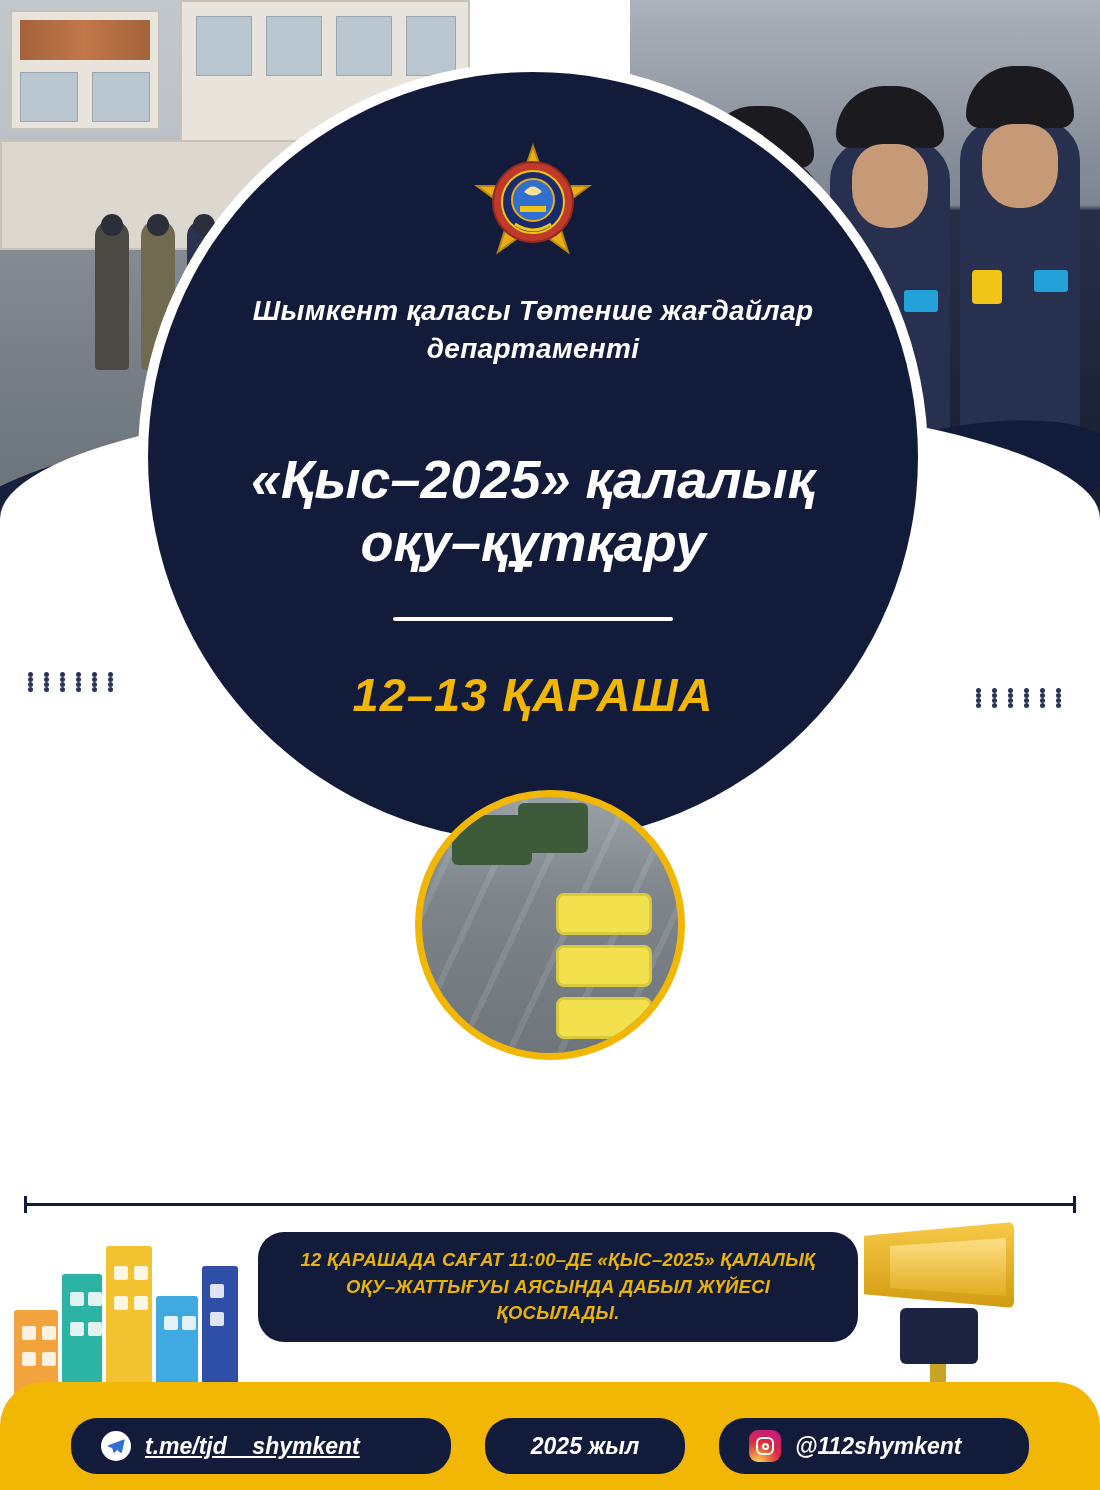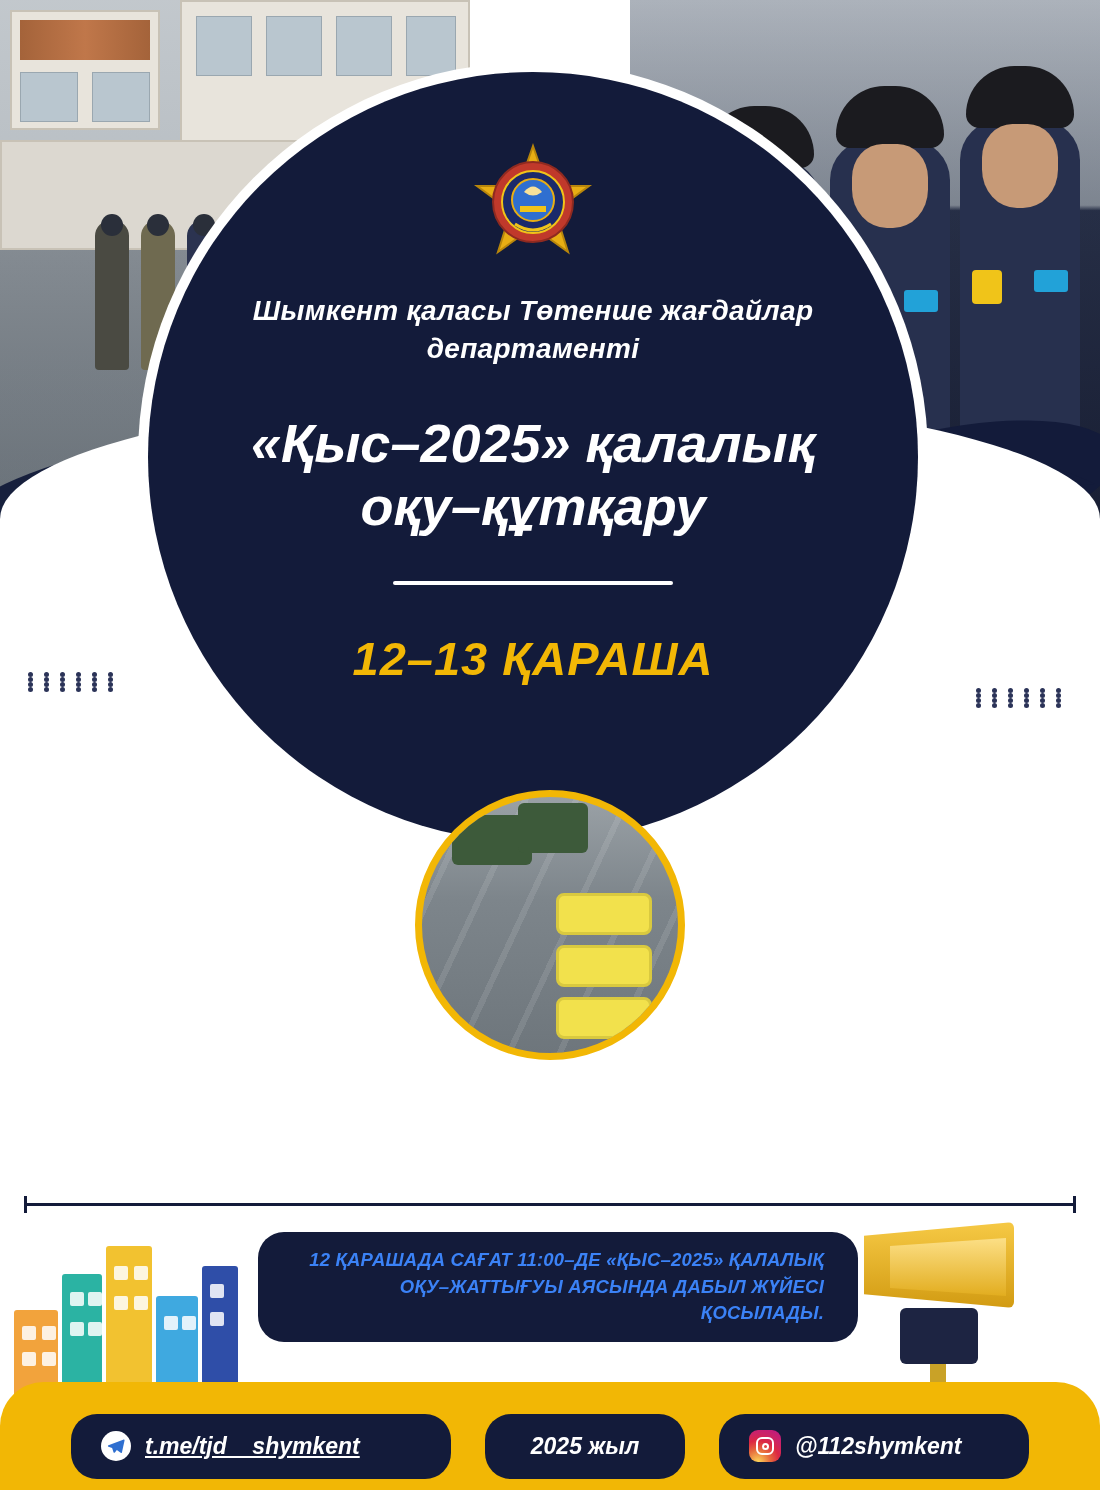--- a/index.html
+++ b/index.html
@@ -84,21 +84,21 @@
     display:flex; flex-direction:column; align-items:center;
     padding-top:68px;
   }
   .emblem { width:150px; height:130px; position:relative; }
   .hero-dept {
     margin-top:22px; width:640px; text-align:center;
     color:#ffffff; font-size:28px; font-weight:bold; line-height:1.35;
     letter-spacing:0.3px;
   }
   .hero-title {
-    margin-top:44px; width:700px; text-align:center;
+    margin-top:80px; width:700px; text-align:center;
     color:#ffffff; font-size:54px; font-weight:bold; line-height:1.18;
   }
   .hero-rule {
     margin-top:42px; width:280px; height:4px; background:#ffffff; border-radius:2px;
   }
   .hero-date {
     margin-top:46px; color:#f2b705; font-size:47px; font-weight:bold; letter-spacing:1px;
   }
 
   
@@ -154,21 +154,21 @@
   .city { position:absolute; left:10px; top:14px; width:230px; height:180px; }
   .city div { position:absolute; bottom:0; border-radius:3px 3px 0 0; }
   .w { position:absolute; width:14px; height:14px; background:#ffffff; opacity:0.85; border-radius:2px; }
 
   .notice {
     position:absolute; left:258px; top:20px; width:600px; height:110px;
     background:#131b3a; border-radius:26px;
     display:flex; align-items:center; justify-content:center; padding:0 34px;
   }
   .notice p {
-    color:#3b82f6; font-size:18.5px; font-weight:bold; text-align:right; line-height:1.45;
+    color:#eab308; font-size:18.5px; font-weight:bold; text-align:center; line-height:1.45;
     letter-spacing:0.2px;
   }
 
   .siren { position:absolute; right:64px; top:6px; width:190px; height:190px; }
   .horn { position:absolute; top:4px; left:18px; width:150px; height:86px;
     background:linear-gradient(180deg,#f6c945,#d29b12);
     clip-path: polygon(0 16%, 100% 0%, 100% 100%, 0 84%);
     border-radius:6px;
   }
   .horn-in { position:absolute; top:16px; left:26px; width:116px; height:58px;
@@ -179,21 +179,21 @@
   .sbase { position:absolute; bottom:-2px; left:58px; width:70px; height:12px; background:#e0e4ea; border-radius:3px; }
 
   
   .footer {
     position:absolute; left:0; bottom:0; width:1100px; height:108px;
     background:#f2b705;
     border-radius:44px 44px 0 0;
     display:flex; align-items:center; justify-content:center; gap:34px;
   }
   .pill {
-    background:#131b3a; border-radius:26px; height:65px;
+    background:#131b3a; border-radius:26px; height:56px;
     display:flex; align-items:center; gap:14px; padding:0 30px;
     color:#ffffff; font-size:23px; font-weight:bold;margin-top:20px;
   }
   .pill.tg { width:380px; }
   .pill.yr { width:200px; justify-content:center; }
   .pill.ig { width:310px; }
   .pill a, .pill span.u { text-decoration:underline; color:#ffffff; }
   .ico-tg {
     width:30px; height:30px; border-radius:50%; background:#ffffff;
     display:flex; align-items:center; justify-content:center; flex:0 0 auto;

